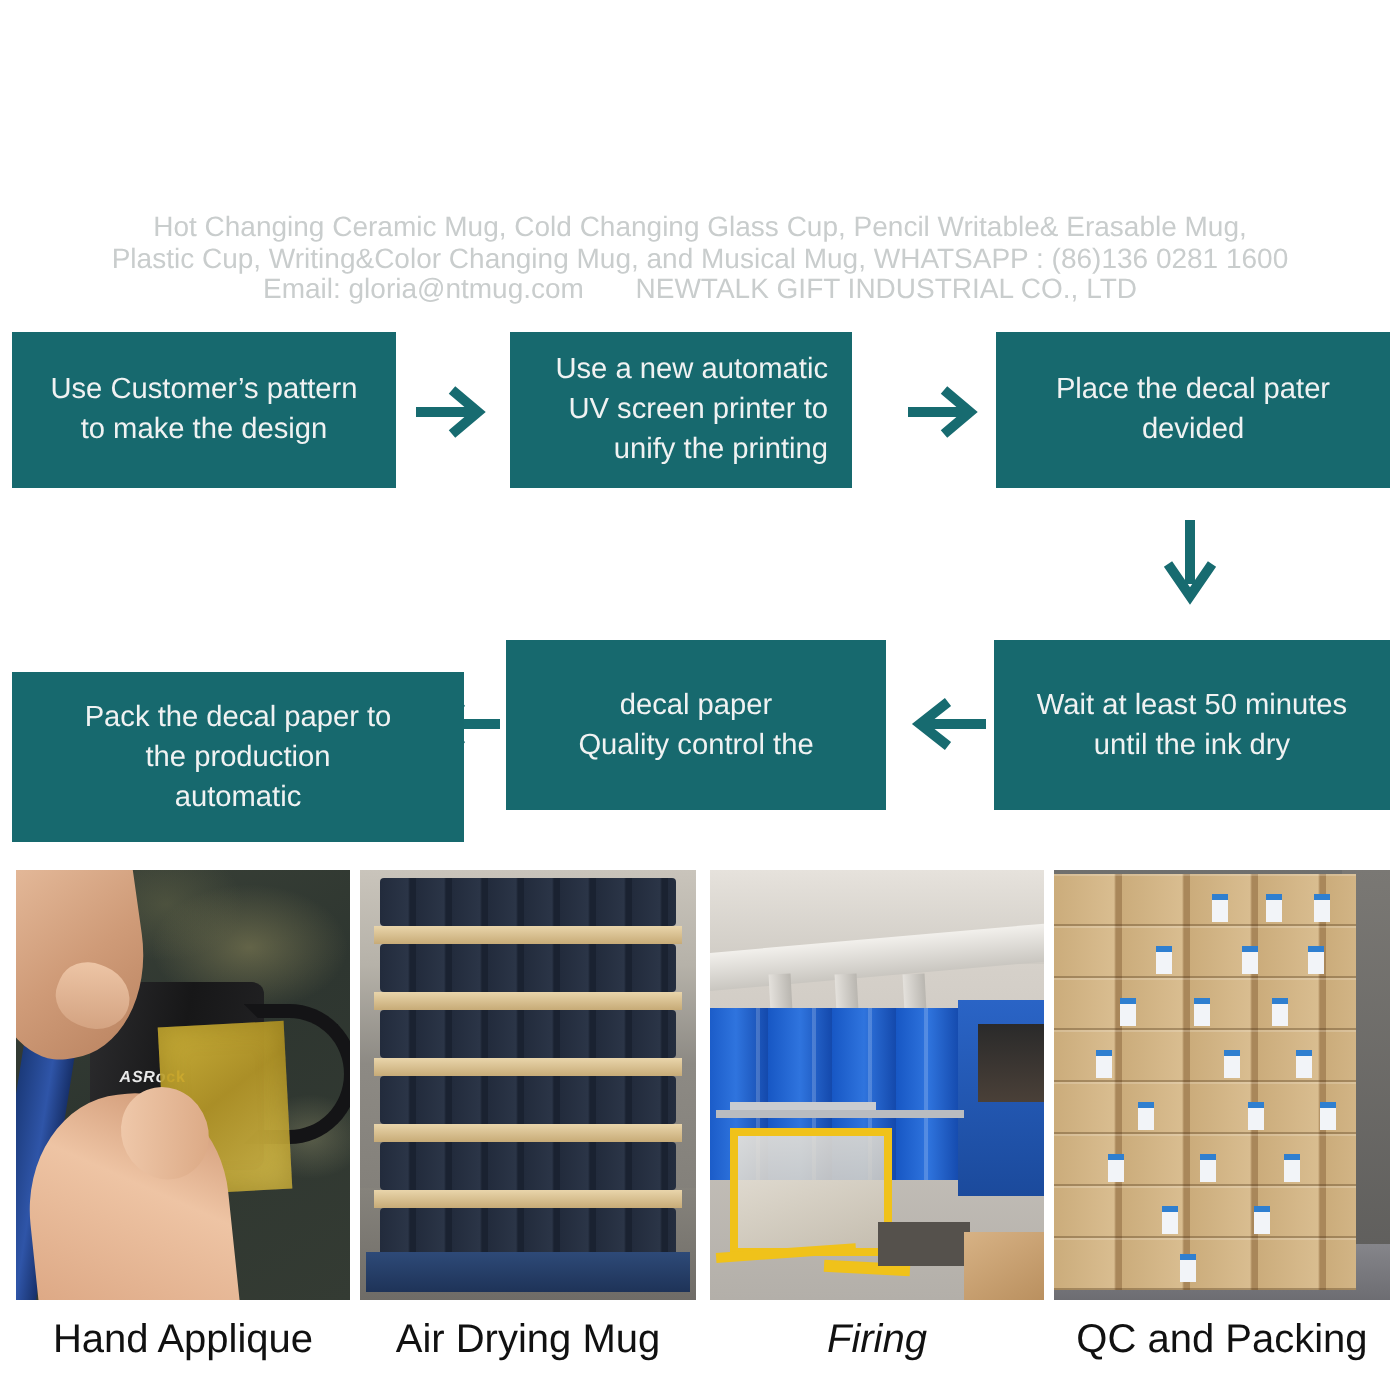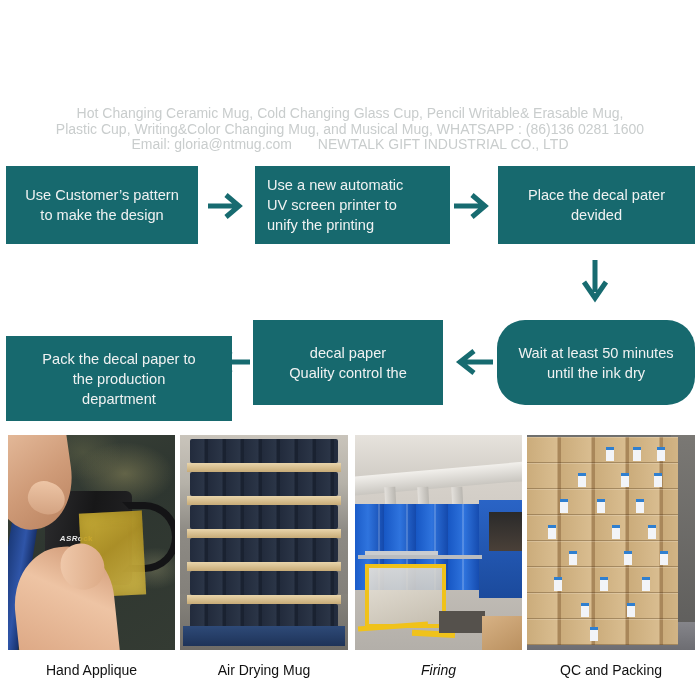--- a/index.html
+++ b/index.html
@@ -56,25 +56,25 @@
     display: flex;
     flex-direction: column;
     justify-content: center;
     box-sizing: border-box;
     padding: 4px 12px;
   }
   .flow-box.align-left  { text-align: left; }
   .flow-box.align-center{ text-align: center; }
 
   #box-1 { left: 6px;   top: 166px; width: 192px; height: 78px; }
-  #box-2 { left: 255px; top: 166px; width: 195px; height: 78px; }
+  #box-2 { left: 255px; top: 166px; width: 171px; height: 78px; align-items: flex-end; }
   #box-3 { left: 498px; top: 166px; width: 197px; height: 78px; }
   #box-4 { left: 6px;   top: 336px; width: 226px; height: 85px; }
   #box-5 { left: 253px; top: 320px; width: 190px; height: 85px; }
-  #box-6 { left: 497px; top: 320px; width: 198px; height: 85px; border-radius: 28px; }
+  #box-6 { left: 497px; top: 320px; width: 198px; height: 85px; }
 
   
   .arrow {
     position: absolute;
     line-height: 0;
   }
   #arrow-r1 { left: 206px; top: 190px; width: 44px; height: 32px; }
   #arrow-r2 { left: 452px; top: 190px; width: 44px; height: 32px; }
   #arrow-down-right { left: 578px; top: 258px; width: 34px; height: 48px; }
   #arrow-l1 { left: 447px; top: 345px; width: 48px; height: 34px; }
@@ -93,21 +93,21 @@
   #photo-3 { left: 355px; width: 167px; }
   #photo-4 { left: 527px; width: 168px; }
 
   .photo-inner { position: absolute; inset: 0; }
 
   .caption {
     position: absolute;
     top: 656px;
     height: 28px;
     line-height: 28px;
-    font-size: 14px;
+    font-size: 20px;
     color: #111111;
     text-align: center;
     font-family: "Liberation Sans", sans-serif;
   }
   #caption-1 { left: 8px;   width: 167px; }
   #caption-2 { left: 180px; width: 168px; }
   #caption-3 { left: 355px; width: 167px; font-style: italic; }
   #caption-4 { left: 527px; width: 168px; }
 
   
@@ -359,21 +359,21 @@
 
 <div class="arrow" id="arrow-l2">
   <svg width="48" height="34" viewBox="0 0 48 34">
     <path d="M46 17 H16 M27 6 L13 17 L27 28" fill="none" stroke="#176b70" stroke-width="5" stroke-linecap="butt" stroke-linejoin="miter"></path>
   </svg>
 </div>
 
 <div class="flow-box align-center" id="box-4">
   <div>Pack the decal paper to</div>
   <div>the production</div>
-  <div>department</div>
+  <div>automatic</div>
 </div>
 
 <div class="photo" id="photo-1">
   <div class="photo-inner">
     <div class="p1-bg"></div>
     <div class="p1-bluebar"></div>
     <div class="p1-mug"></div>
     <div class="p1-handle"></div>
     <div class="p1-logo"><span>ASRo</span><i>ck</i></div>
     <div class="p1-decal"></div>

